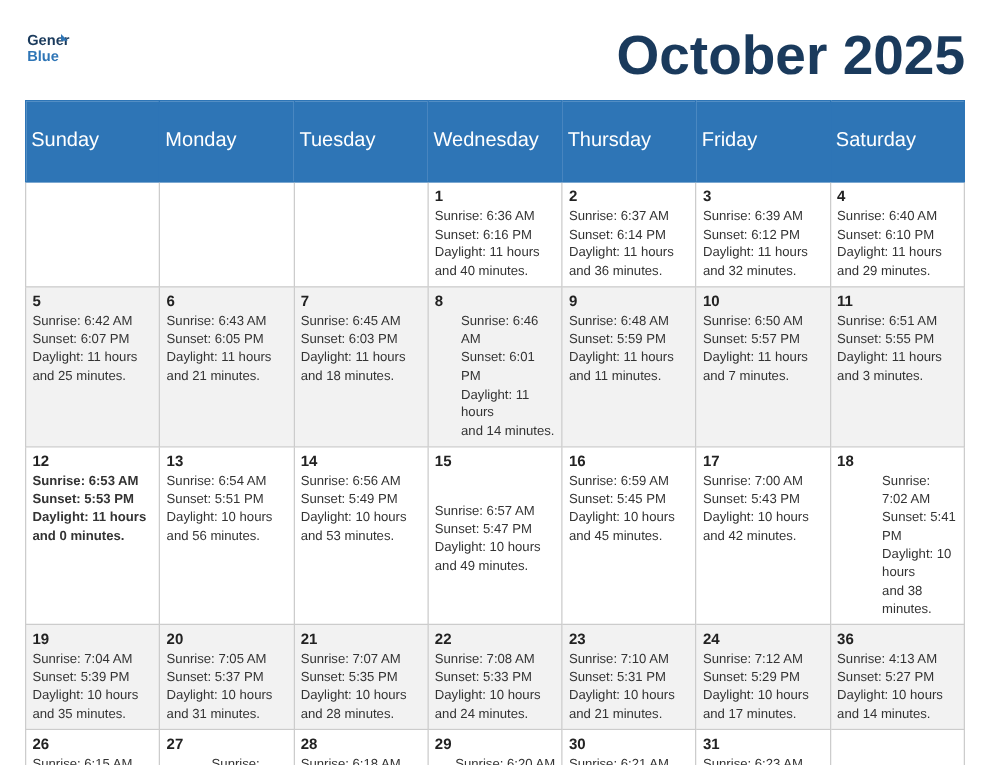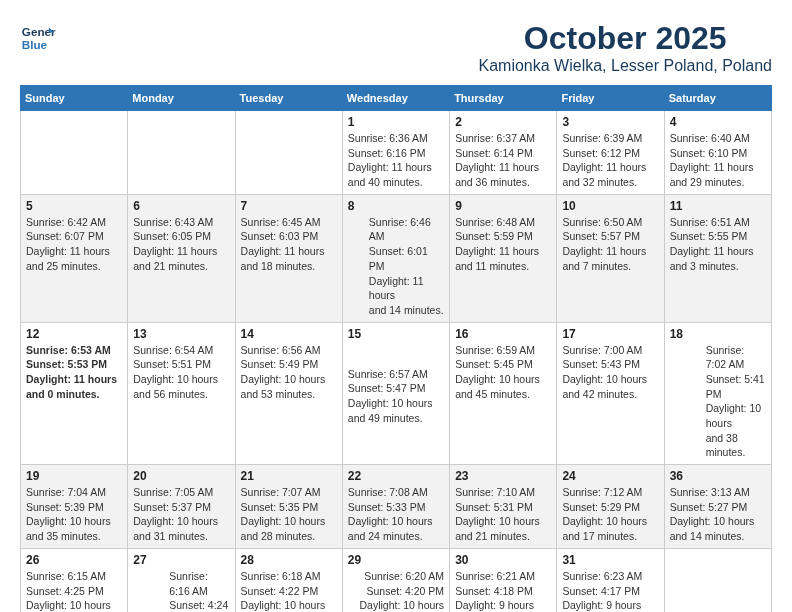--- a/index.html
+++ b/index.html
@@ -22,41 +22,40 @@
       gap: 4px;
     }
     .logo-icon {
       width: 36px;
       height: 36px;
     }
     .title-block {
       text-align: right;
     }
     .month-title {
-      font-size: 32px;
+      font-size: 44px;
       font-weight: bold;
       color: #1a3a5c;
-      text-align: center;
     }
     .subtitle {
       font-size: 16px;
       color: #1a3a5c;
     }
     .calendar {
       width: 100%;
       border-collapse: collapse;
       font-size: 11px;
     }
     .calendar thead th {
       background: #2e75b6;
       color: #fff;
-      padding: 6px 4px;
+      padding: 23px 4px;
       text-align: left;
-      font-size: 11px;
-      font-weight: bold;
+      font-size: 16px;
+      font-weight: normal;
       border: 1px solid #2e75b6;
     }
     .calendar tbody td {
       border: 1px solid #ccc;
       vertical-align: top;
       padding: 4px 5px;
       width: 107px;
       min-height: 80px;
       background: #fff;
     }
@@ -85,21 +84,20 @@
 <div class="header">
   <div class="logo">
     <svg class="logo-icon" viewBox="0 0 40 40">
       <text x="2" y="18" font-size="13" font-weight="bold" fill="#1a3a5c" font-family="Arial">General</text>
       <text x="2" y="32" font-size="13" font-weight="bold" fill="#2e75b6" font-family="Arial">Blue</text>
       <polygon points="32,8 38,14 32,14" fill="#2e75b6"></polygon>
     </svg>
   </div>
   <div class="title-block">
     <div class="month-title">October 2025</div>
-    <div class="subtitle">Kamionka Wielka, Lesser Poland, Poland</div>
   </div>
 </div>
 
 <table class="calendar">
   <thead>
     <tr>
     <th>Sunday</th>
         <th>Monday</th>
         <th>Tuesday</th>
         <th>Wednesday</th>
@@ -282,21 +280,21 @@
         </td>
         <td>
           <span class="day-number">24</span>
           <div class="day-info" style="white-space: pre-line;">Sunrise: 7:12 AM
 Sunset: 5:29 PM
 Daylight: 10 hours
 and 17 minutes.</div>
         </td>
         <td>
           <span class="day-number">36</span>
-          <div class="day-info" style="white-space: pre-line;">Sunrise: 3:13 AM
+          <div class="day-info" style="white-space: pre-line;">Sunrise: 4:13 AM
 Sunset: 5:27 PM
 Daylight: 10 hours
 and 14 minutes.</div>
         </td>
       </tr>
       <tr>
         <td>
           <span class="day-number">26</span>
           <div class="day-info" style="white-space: pre-line;">Sunrise: 6:15 AM
 Sunset: 4:25 PM

